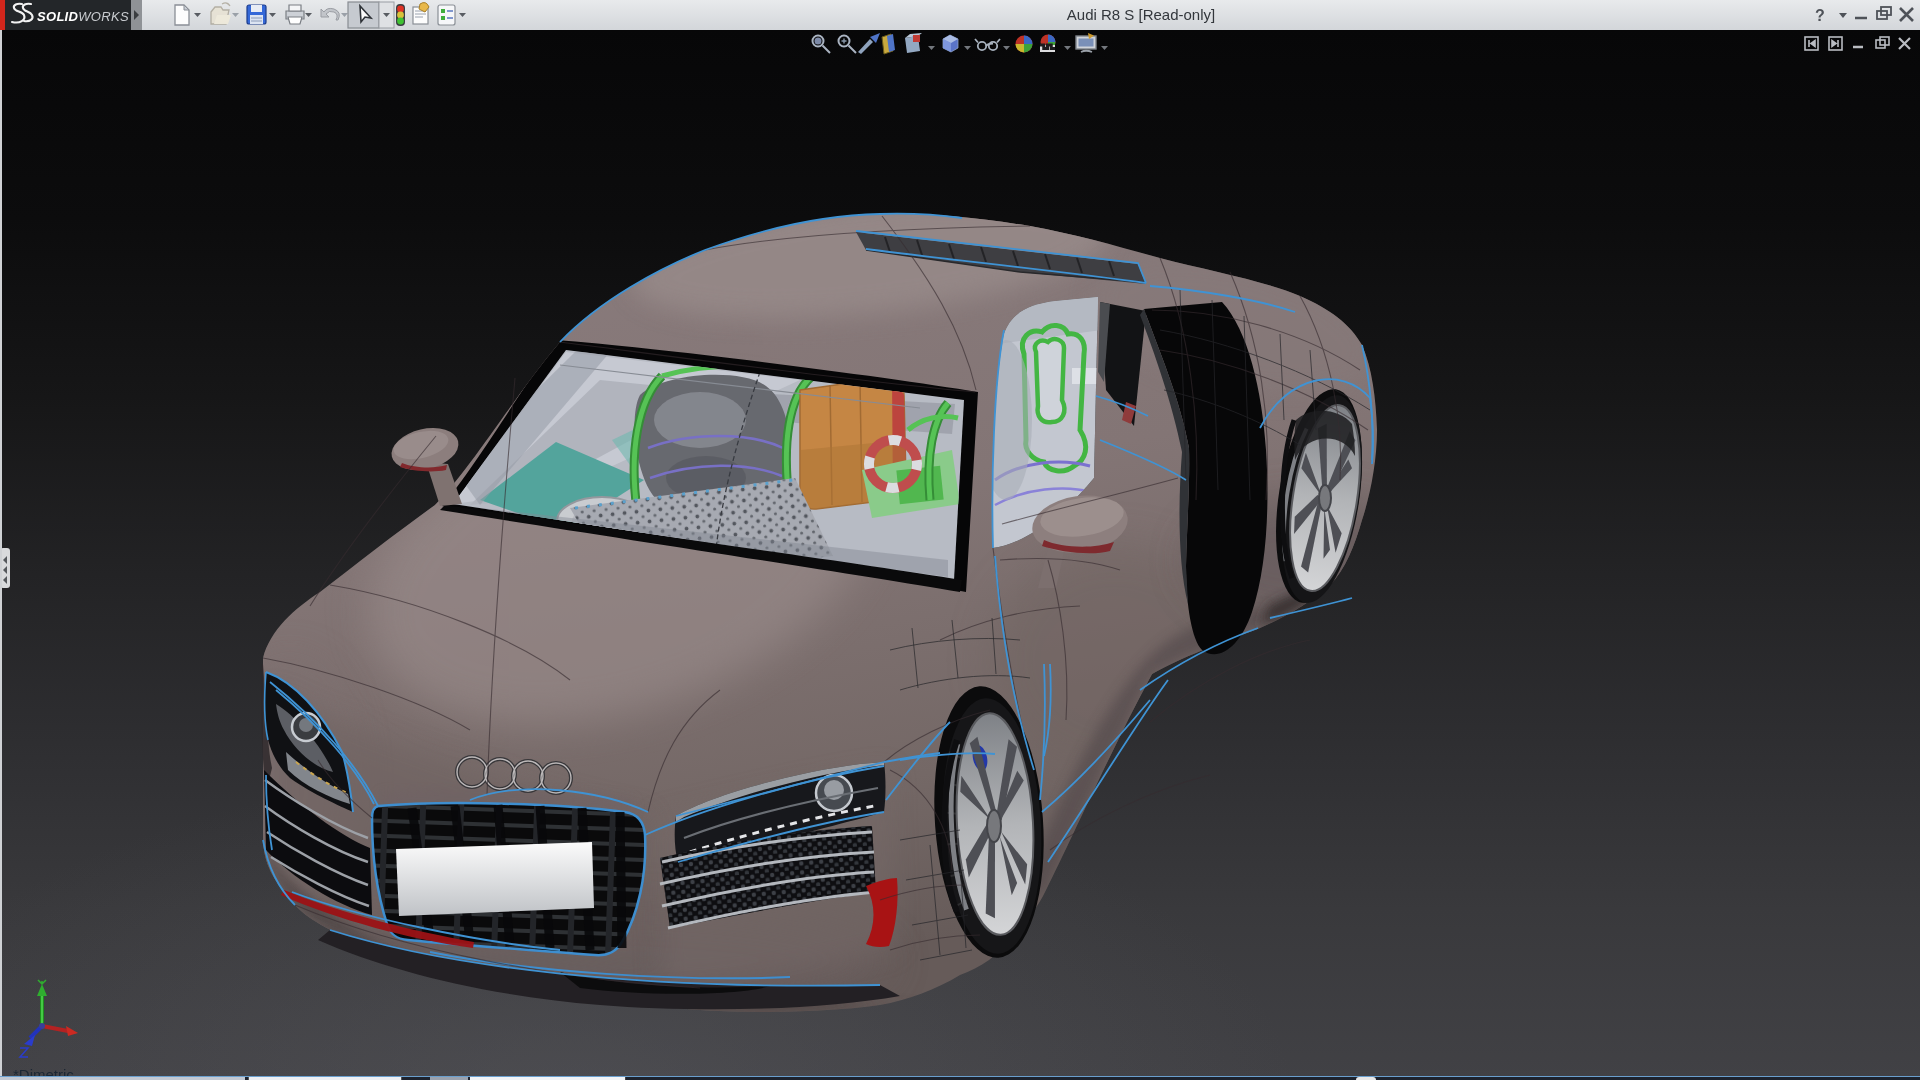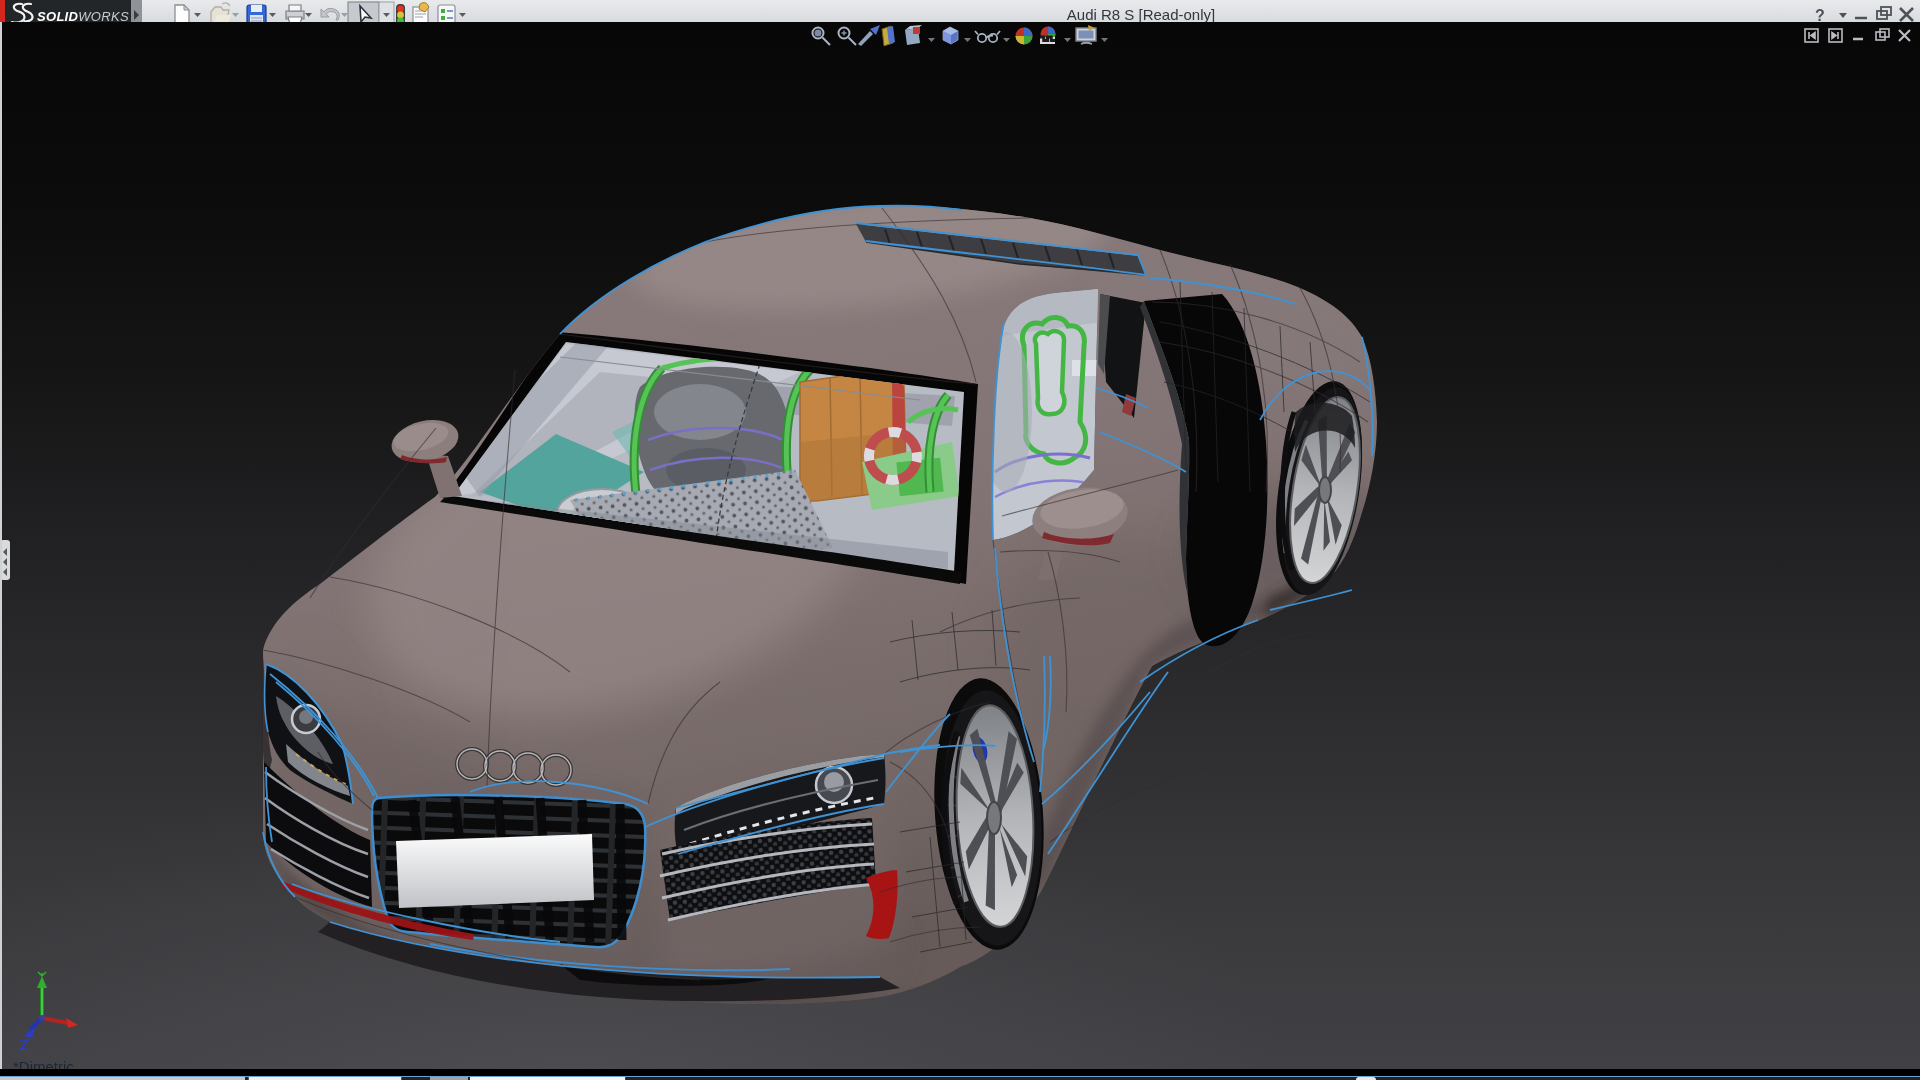--- a/index.html
+++ b/index.html
@@ -4,21 +4,21 @@
 <style>
   html,body{margin:0;padding:0;width:1920px;height:1080px;overflow:hidden;
     font-family:"Liberation Sans",sans-serif;background:#000;}
   #titlebar{position:absolute;left:0;top:0;width:1920px;height:30px;
     background:linear-gradient(#e8eaec,#d3d6da);}
   #redstripe{position:absolute;left:0;top:0;width:5px;height:30px;background:#d3261c;}
   #logoarea{position:absolute;left:5px;top:0;width:126px;height:30px;background:#232629;}
   #logosep{position:absolute;left:131px;top:0;width:11px;height:30px;background:#8f9296;}
   #title{position:absolute;left:1011px;top:0;width:260px;height:30px;line-height:30px;
     text-align:center;font-size:15px;color:#33373c;}
-  #viewport{position:absolute;left:0;top:22px;width:1920px;height:1047px;
+  #viewport{position:absolute;left:0;top:30px;width:1920px;height:1047px;
     background:linear-gradient(#070708 0%,#0c0c0d 18%,#161617 35%,#232325 52%,#2e2e31 68%,#39393c 84%,#414145 100%);}
   #vpradial{position:absolute;left:0;top:0;width:100%;height:100%;
     background:radial-gradient(ellipse 1000px 460px at 30% 102%, rgba(96,96,101,0.36), rgba(96,96,101,0) 72%);}
   #bottomstrip{position:absolute;left:0;top:1077px;width:1920px;height:3px;background:#1d232e;}
   #carsvg{position:absolute;left:0;top:0;}
 </style>
 </head>
 <body>
 <div id="titlebar">
   <div id="redstripe"></div>

